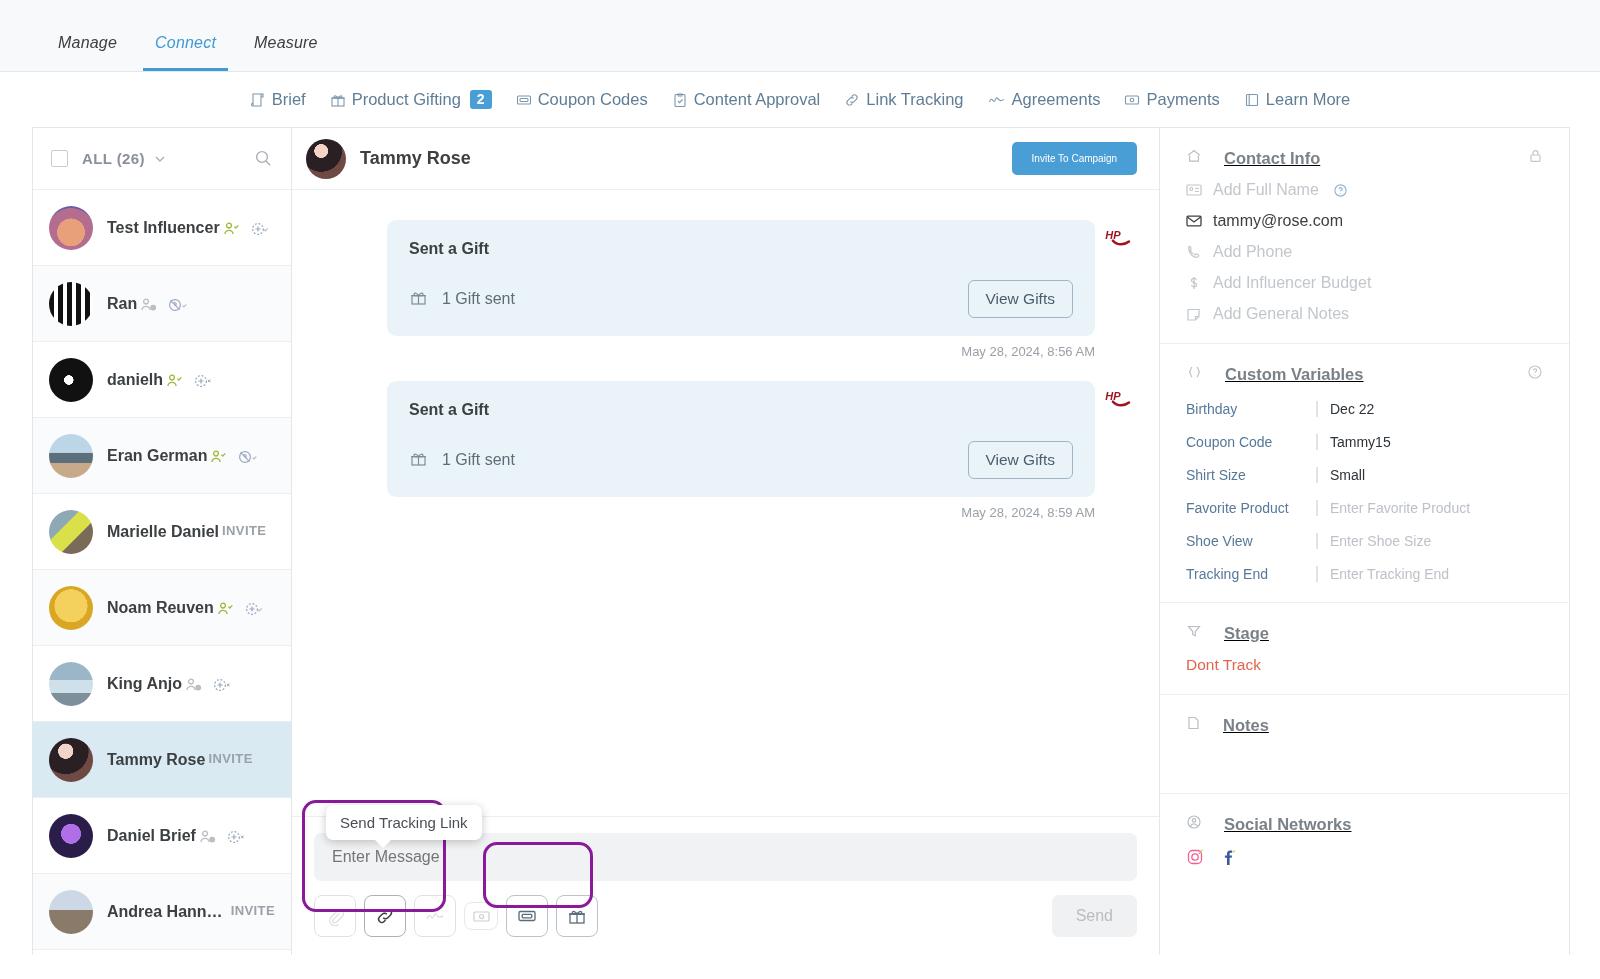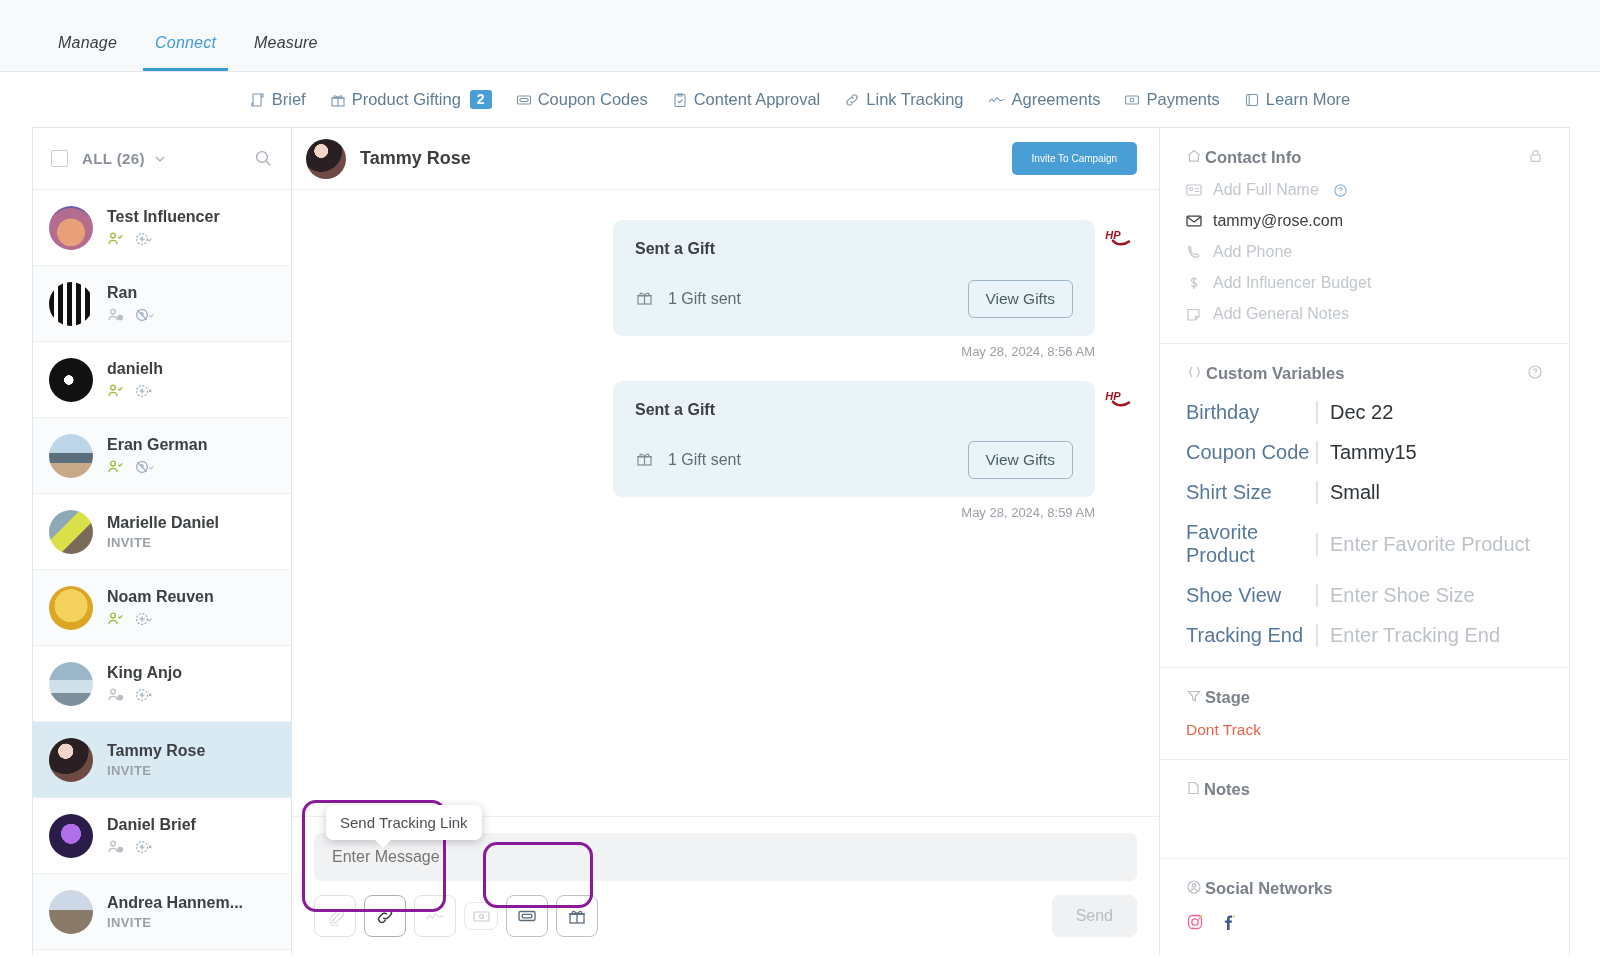--- a/index.html
+++ b/index.html
@@ -58,21 +58,21 @@
   .list-scroll { flex:1; overflow:hidden; }
   .row {
     display:flex; align-items:center; gap:14px;
     height:76px; padding:0 16px; border-bottom:1px solid #eceef0;
     cursor:pointer; background:#fff;
   }
   .row.alt { background:#fafbfc; }
   .row.sel { background:#daeaf2; }
   .av { width:44px; height:44px; border-radius:50%; flex:none; background:#ccc;
         background-size:cover; background-position:center; }
-  .row-txt { display:flex; flex-direction:column; gap:3px; min-width:0; }
+  .row-txt { display:flex; flex-direction:row; gap:3px; min-width:0; }
   .row-name { font-size:16px; font-weight:bold; color:#3c4043; white-space:nowrap;
               overflow:hidden; text-overflow:ellipsis; }
   .row-sub { font-size:13px; font-weight:bold; color:#9aa1a8; letter-spacing:.4px; }
   .row-icons { display:flex; align-items:center; gap:10px; margin-top:2px; }
 
   
   .midcol { flex:1; display:flex; flex-direction:column;
             border-top:1px solid #e4e7ea; border-bottom:none;
             border-right:1px solid #e4e7ea; overflow:hidden; }
   .chat-head {
@@ -83,21 +83,21 @@
   .chat-title { font-size:18px; font-weight:bold; color:#3c4043; margin-left:14px; }
   .btn-invite {
     margin-left:auto; background:#4a9ed6; color:#fff; border:none;
     font-size:10px; padding:11px 20px; border-radius:5px; cursor:pointer;
     font-family:inherit;
   }
   .chat-body { flex:1; overflow:hidden; padding:30px 28px 0 28px; position:relative; }
   .msg-wrap { display:flex; justify-content:flex-end; align-items:flex-start; gap:10px; }
   .bubble {
     background:#eaf4f8; border-radius:9px; padding:20px 22px 18px 22px;
-    width:482px; position:relative;
+    width:708px; position:relative;
   }
   .bubble-title { font-size:16px; font-weight:bold; color:#3c4043; }
   .bubble-row { display:flex; align-items:center; margin-top:22px; }
   .bubble-giftlbl { font-size:16px; color:#5e6c77; margin-left:14px; }
   .btn-viewgifts {
     margin-left:auto; background:transparent; border:1px solid #9fb4c4;
     color:#4a5d6b; font-size:15.5px; border-radius:6px; padding:9px 17px;
     cursor:pointer; font-family:inherit;
   }
   .hp-logo { width:26px; flex:none; margin-top:8px; }
@@ -137,27 +137,27 @@
   .tooltip:after {
     content:""; position:absolute; left:48px; bottom:-8px;
     border-left:9px solid transparent; border-right:9px solid transparent;
     border-top:9px solid #fff;
   }
 
   
   .rightcol { width:410px; flex:none; border:1px solid #e4e7ea; border-left:none;
               border-bottom:none; display:flex; flex-direction:column; overflow:hidden; }
   .sect { padding:20px 26px 20px 26px; border-bottom:1px solid #eceef0; }
-  .sect-head { display:flex; align-items:flex-start; gap:3px; }
+  .sect-head { display:flex; align-items:center; gap:22px;text-decoration:underline; }
   .sect-title { font-size:16.5px; font-weight:bold; color:#7a8189; }
   .lock { margin-left:auto; }
   .ci-row { display:flex; align-items:center; gap:10px; margin-top:13px;
             font-size:16px; color:#c2c7cc; cursor:pointer; }
   .ci-row.filled { color:#3c4043; }
-  .cv-row { display:flex; align-items:center; margin-top:17px; font-size:20px; }
+  .cv-row { display:flex; align-items:center; margin-top:17px; font-size:14px; }
   .cv-key { width:130px; flex:none; color:#56789a; }
   .cv-val { color:#2e3338; border-left:2px solid #e1e4e7; padding-left:12px; }
   .cv-val.ph { color:#bcc2c8; }
   .stage-val { font-size:15.5px; color:#e0654a; margin-top:13px; cursor:pointer; }
   .notes-body { height:38px; }
   .soc-row { display:flex; gap:16px; margin-top:14px; }
 </style>
 </head>
 <body>
 

